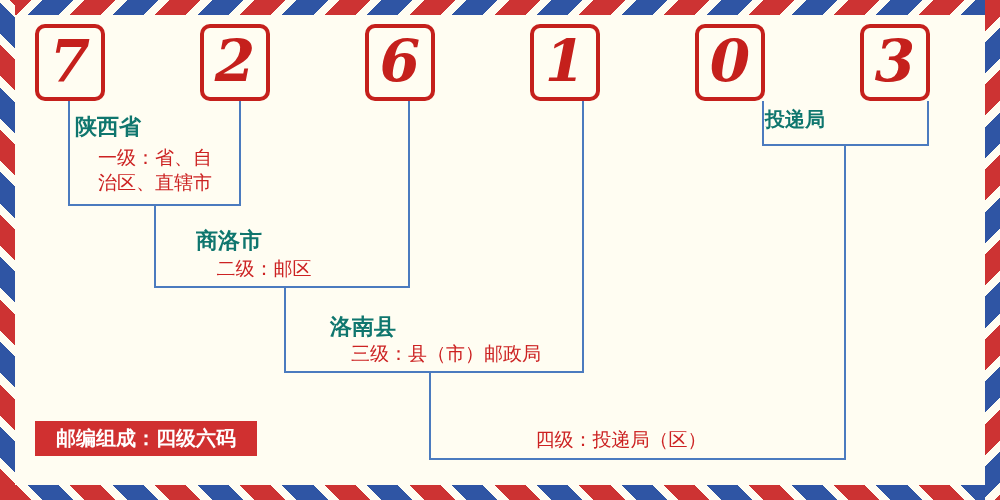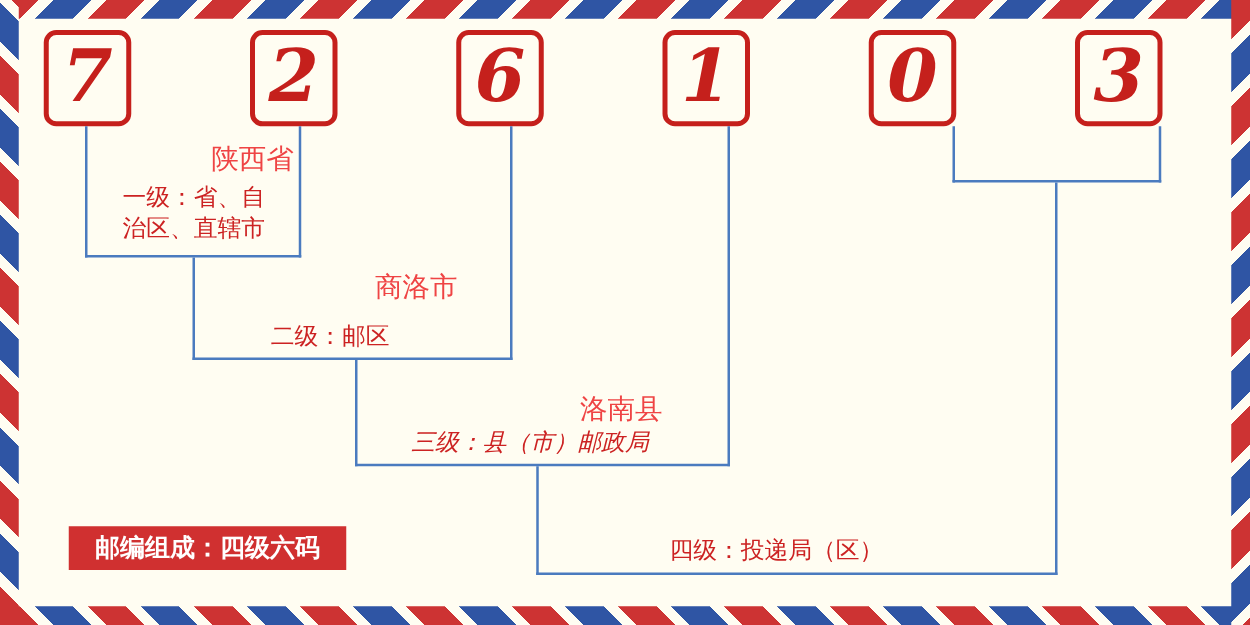--- a/index.html
+++ b/index.html
@@ -22,25 +22,25 @@
     display:flex;align-items:center;justify-content:center;}
   .digit{font-family:"DejaVu Serif","Liberation Serif",serif;font-weight:bold;font-style:italic;
     font-size:58px;color:#c5201c;line-height:1;transform:translateY(-2px);}
   .db1{left:35px;} .db2{left:200px;} .db3{left:365px;}
   .db4{left:530px;} .db5{left:695px;} .db6{left:860px;}
 
   
   .line{position:absolute;background:#4b7bbf;}
 
   
-  .lvl-name{position:absolute;color:#ef4444;font-weight:normal;font-size:22px;text-align:right;}
+  .lvl-name{position:absolute;color:#0f766e;font-weight:bold;font-size:22px;text-align:left;}
   .lvl-desc{position:absolute;color:#cc2222;font-size:19px;text-align:center;}
 
   .badge{position:absolute;left:35px;top:421px;width:222px;height:35px;background:#d03030;
-    color:#ffffff;font-weight:bold;font-size:20px;line-height:35px;text-align:center;margin-left:20px;}
+    color:#ffffff;font-weight:bold;font-size:20px;line-height:35px;text-align:center;}
 </style>
 </head>
 <body>
 
 <div class="canvas">
 
   <div class="stripe stripe-top"></div>
   <div class="stripe stripe-bottom"></div>
   <div class="stripe stripe-left"></div>
   <div class="stripe stripe-right"></div>
@@ -81,24 +81,25 @@
   <div class="line" style="left:844px;top:146px;width:2px;height:314px;"></div>
 
   <div class="line" style="left:762px;top:101px;width:2px;height:45px;"></div>
   <div class="line" style="left:762px;top:144px;width:167px;height:2px;"></div>
   <div class="line" style="left:927px;top:101px;width:2px;height:45px;"></div>
 
   <div class="lvl-name" style="left:75px;top:112px;width:160px;">陕西省</div>
   <div class="lvl-desc" style="left:75px;top:145px;width:160px;">一级：省、自</div>
   <div class="lvl-desc" style="left:75px;top:170px;width:160px;">治区、直辖市</div>
 
-  <div class="lvl-name" style="left:196px;top:215px;width:170px;">商洛市</div>
+  <div class="lvl-name" style="left:196px;top:226px;width:170px;">商洛市</div>
   <div class="lvl-desc" style="left:179px;top:256px;width:170px;">二级：邮区</div>
 
   <div class="lvl-name" style="left:330px;top:312px;width:200px;">洛南县</div>
-  <div class="lvl-desc" style="left:274px;top:341px;width:300px;font-style:italic;">三级：县（市）邮政局</div>
+  <div class="lvl-desc" style="left:296px;top:341px;width:300px;">三级：县（市）邮政局</div>
 
   <div class="lvl-desc" style="left:471px;top:427px;width:300px;">四级：投递局（区）</div>
 
+  <div class="lvl-name" style="left:765px;top:106px;width:160px;font-size:20px;">投递局</div>
 
   <div class="badge">邮编组成：四级六码</div>
 
 </div>
 
 </body></html>

